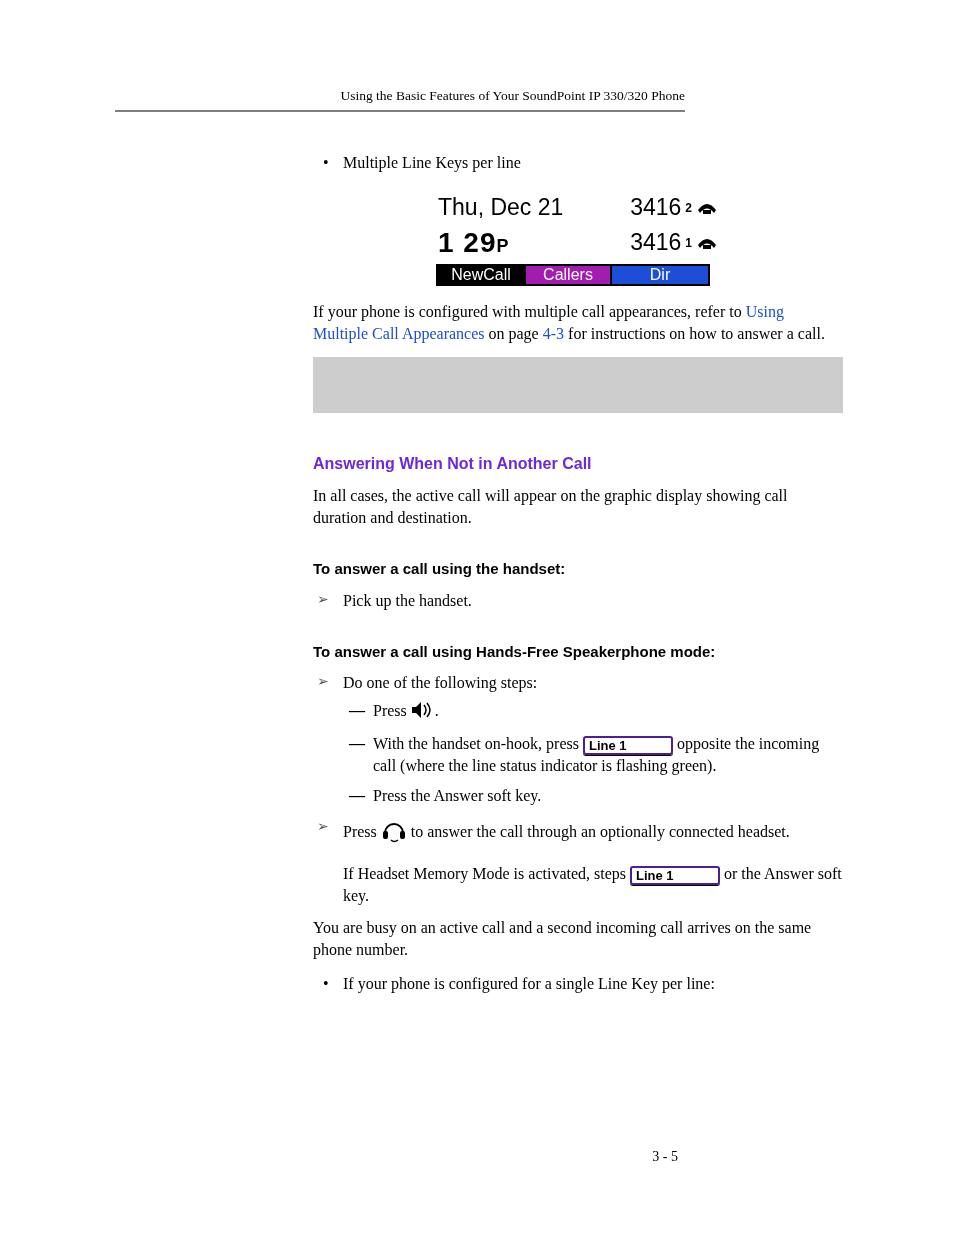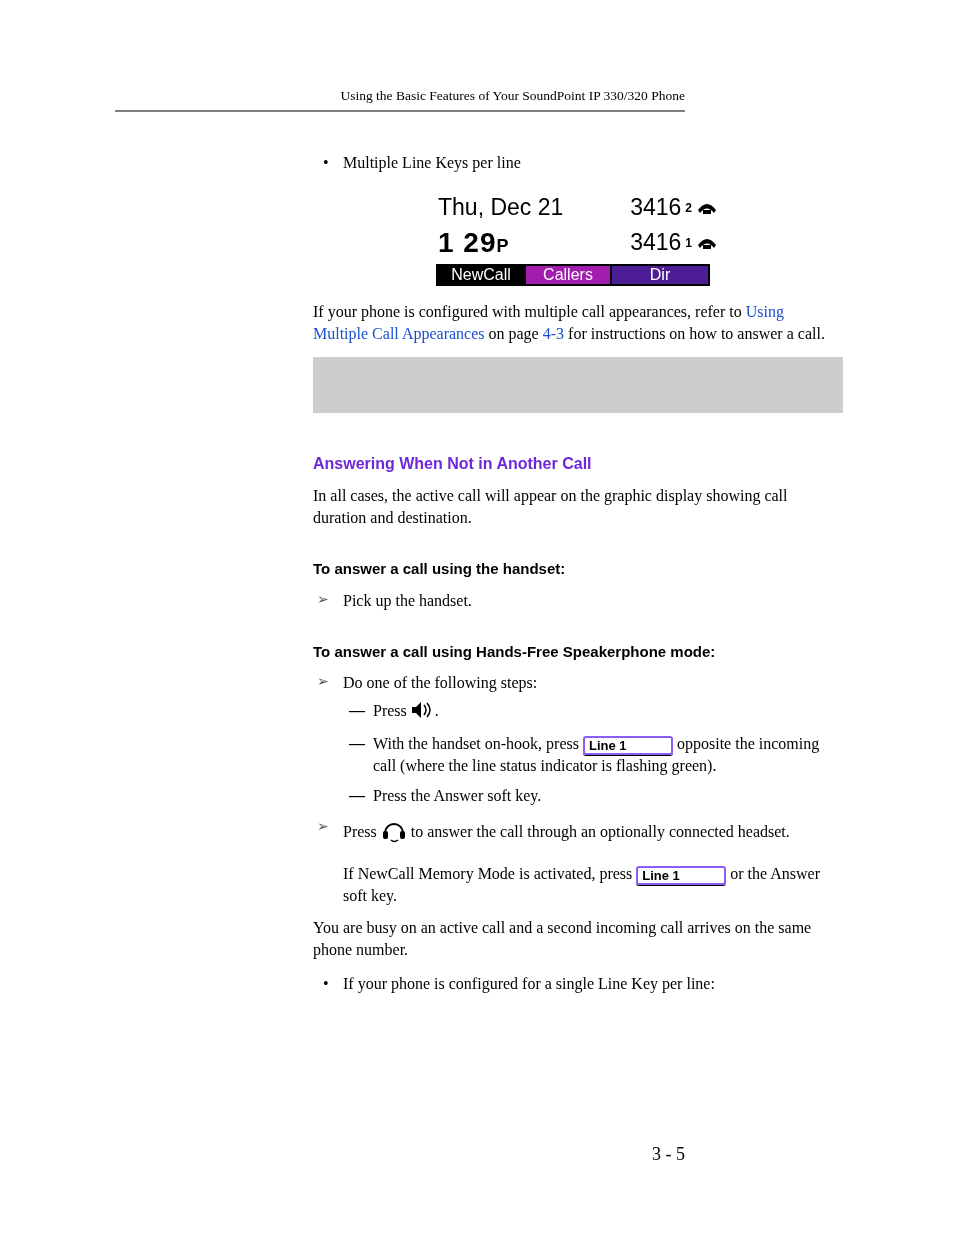--- a/index.html
+++ b/index.html
@@ -18,38 +18,38 @@
   .gray-band { background: #cdcdcd; height: 56px; margin: 10px 0 40px 0; width: 530px; }
   .section-h { font-family: "Segoe UI", "Trebuchet MS", Arial, sans-serif; font-weight: 700; color: #6d28d9; font-size: 16px; margin: 12px 0 10px 0; }
   .sub-h { font-family: "Segoe UI", "Trebuchet MS", Arial, sans-serif; font-weight: 700; font-size: 15px; margin: 30px 0 10px 0; }
   .arrow-list { list-style: none; margin: 0 0 10px 0; padding: 0; }
   .arrow-list > li { position: relative; padding-left: 30px; margin-bottom: 10px; }
   .arrow-list > li::before { content: "➢"; position: absolute; left: 4px; top: 0; font-size: 14px; color: #555; }
   .dash-list { list-style: none; margin: 6px 0 0 0; padding: 0; }
   .dash-list > li { position: relative; padding-left: 30px; margin-bottom: 8px; }
   .dash-list > li::before { content: "—"; position: absolute; left: 6px; top: 0; font-weight: 700; }
   .inline-icon { vertical-align: middle; display: inline-block; }
-  .line1-key { display: inline-block; vertical-align: middle; border: 2px solid #8b5cf6; border-radius: 3px; padding: 1px 4px; font-family: Arial, sans-serif; font-weight: 700; font-size: 13px; min-width: 90px; box-shadow: 0 1px 0 #000; line-height: 1; }
-  .pagenum { position: absolute; right: 115px; bottom: 70px; font-size: 18px; }
+  .line1-key { display: inline-block; vertical-align: middle; border: 2px solid #4c1d95; border-radius: 3px; padding: 1px 4px; font-family: Arial, sans-serif; font-weight: 700; font-size: 13px; min-width: 90px; box-shadow: 0 1px 0 #000; line-height: 1; }
+  .pagenum { position: absolute; right: 122px; bottom: 70px; font-size: 14px; }
   b { font-weight: 400; }
 
   
   .lcd-top { display: flex; justify-content: space-between; align-items: center; font-family: "Arial Narrow", Arial, sans-serif; font-weight: 400; font-size: 23px; padding: 0 2px; }
   .lcd-top .right { display: flex; align-items: center; gap: 4px; }
   .lcd-mid { display: flex; justify-content: space-between; align-items: center; font-family: "Arial Narrow", Arial, sans-serif; padding: 0 2px; }
   .lcd-mid .time { font-size: 28px; font-weight: 700; letter-spacing: 1px; }
   .lcd-mid .time .ampm { font-size: 18px; font-weight: 700; }
   .lcd-mid .right { display: flex; align-items: center; gap: 4px; font-size: 23px; }
   .sup { font-size: 12px; vertical-align: super; font-weight: 700; }
   .phone-ico { display: inline-block; }
   .lcd-soft { display: flex; gap: 0; margin-top: 2px; }
   .softkey { border: 2px solid #000; border-right-width: 2px; font-family: "Arial Narrow", Arial, sans-serif; font-size: 16px; text-align: center; padding: 0 6px; height: 22px; line-height: 18px; color: #fff; }
   .softkey.nc { background: #000; width: 90px; }
   .softkey.cl { background: #a21caf; width: 86px; border-left: none; }
-  .softkey.dr { background: #4c1d95; width: 98px; border-left: none; }
+  .softkey.dr { background: #1d4ed8; width: 98px; border-left: none; }
 </style>
 </head>
 <body>
 
 <div class="page">
   <div class="running-header">Using the Basic Features of Your SoundPoint IP 330/320 Phone</div>
   <hr class="header-rule">
 
   <div class="content">
 
@@ -142,21 +142,21 @@
         <span class="inline-icon">
           <svg width="26" height="26" viewBox="0 0 26 26">
               <path d="M4 16 a9 9 0 1 1 18 0" fill="none" stroke="#000" stroke-width="2"></path>
               <rect x="2" y="14" width="5" height="8" rx="2" fill="#000"></rect>
               <rect x="19" y="14" width="5" height="8" rx="2" fill="#000"></rect>
               <path d="M10 23 q3 3 7 0" fill="none" stroke="#000" stroke-width="1.5"></path>
             </svg>
         </span>
         <span> to answer the call through an optionally connected headset.</span>
         <p style="margin-top:14px">
-          <span>If NewCall Memory Mode is activated, press </span>
+          <span>If Headset Memory Mode is activated, steps </span>
           <span class="line1-key">Line 1</span>
           <span> or the </span><b>Answer</b><span> soft key.</span>
         </p>
       </li>
     </ul>
 
     <p class="para">You are busy on an active call and a second incoming call arrives on the same phone number.</p>
 
     <ul class="bullet-list">
       <li>If your phone is configured for a single Line Key per line:</li>

